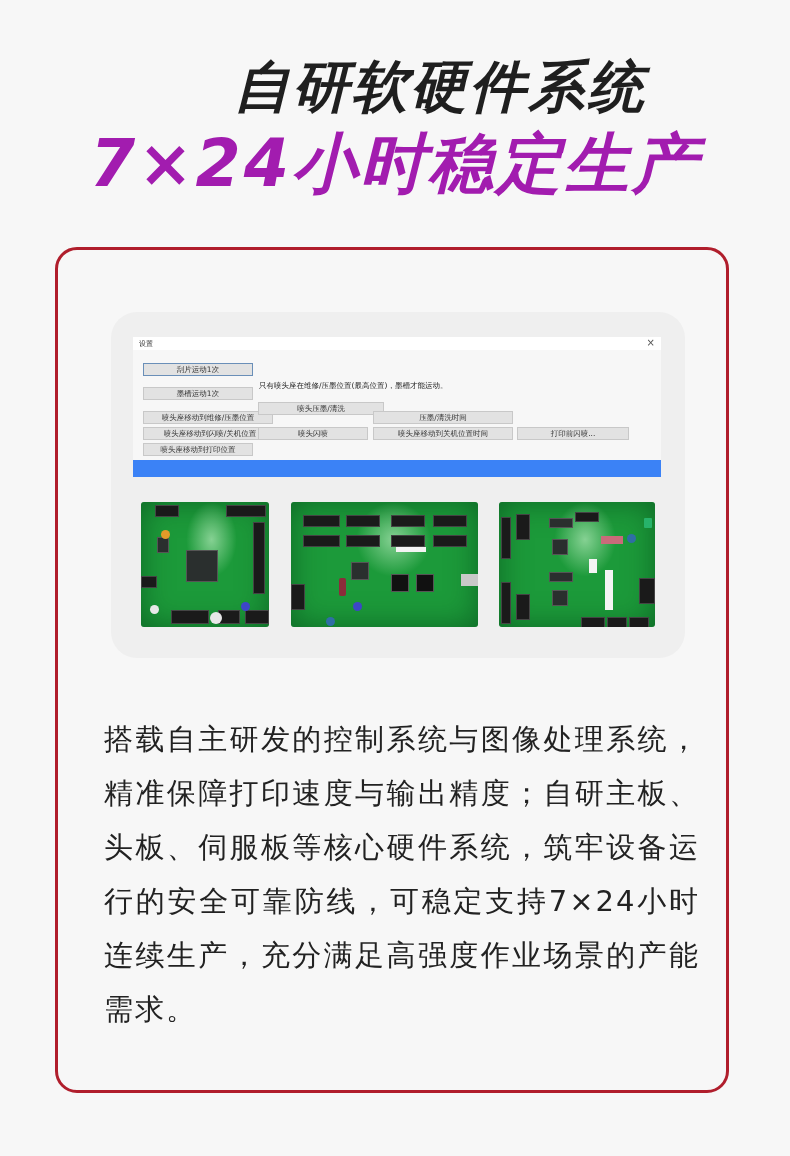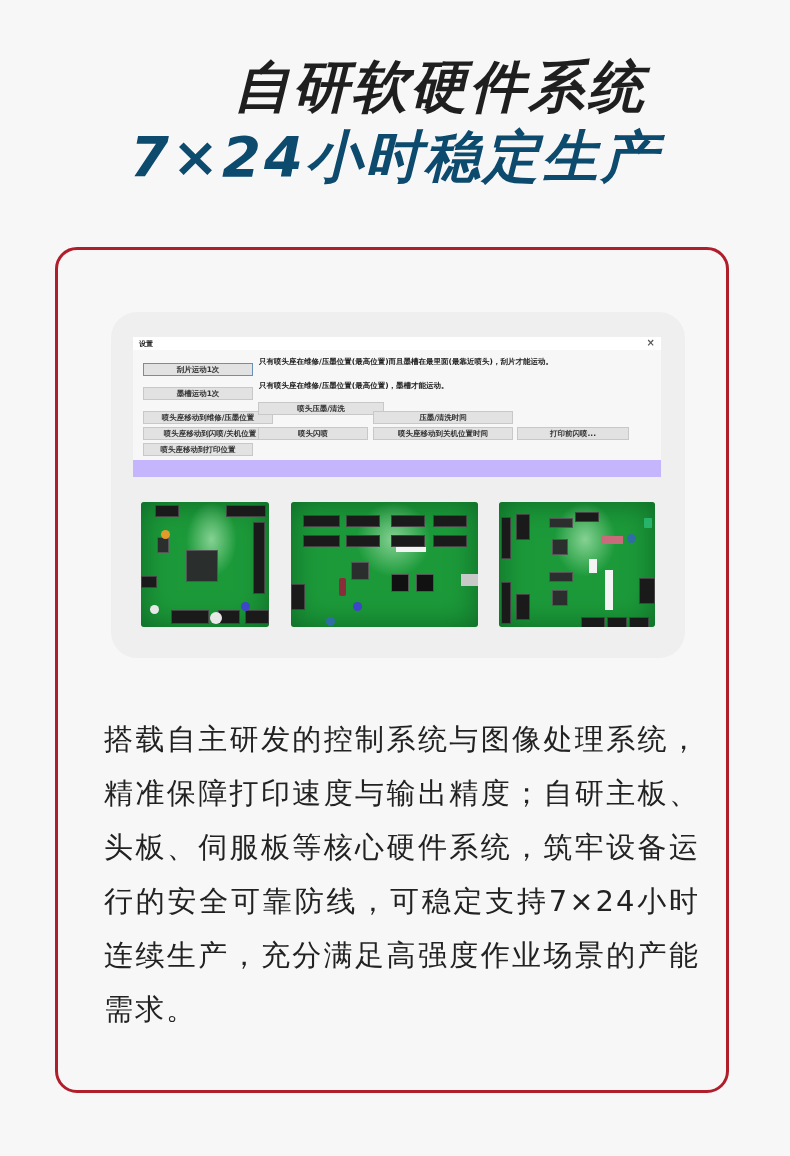--- a/index.html
+++ b/index.html
@@ -7,36 +7,35 @@
     width: 790px; height: 1156px; overflow: hidden;
     background: #f7f7f7;
     font-family: "DejaVu Sans", "Liberation Sans", sans-serif;
     position: relative;
   }
   .headline {
     position: absolute; left: 0; width: 790px; text-align: center;
     font-weight: bold; font-style: italic; letter-spacing: 3px;
   }
   .headline.l1 { top: 50px; font-size: 56px; color: #1f1f1f; margin-left: 45px; }
-  .headline.l2 { top: 120px; font-size: 56px; color: #0c4a6e; }
+  .headline.l2 { top: 120px; font-size: 65px; color: #a21caf; }
 
   .card {
     position: absolute; left: 55px; top: 247px; width: 674px; height: 846px;
     border: 3px solid #b01e2c; border-radius: 22px; background: #f7f7f7;
     box-sizing: border-box;
   }
   .media-panel {
     position: absolute; left: 53px; top: 62px; width: 574px; height: 346px;
     background: #efefef; border-radius: 26px;
   }
   .dialog {
     position: absolute; left: 22px; top: 25px; width: 528px; height: 140px;
-    background: #c4b5fd; font-size: 8px; color: #222;
+    background: #3b82f6; font-size: 8px; color: #222;
     font-family: "DejaVu Sans", sans-serif;
-    font-weight: bold;
   }
   .dialog-titlebar {
     height: 13px; background: #ffffff; position: relative;
   }
   .dialog-title { position: absolute; left: 6px; top: 2px; font-size: 7px; }
   .dialog-close { position: absolute; right: 6px; top: 0px; font-size: 10px; color: #555; cursor: pointer; }
   .tabs { display: flex; height: 14px; background: #f4f4f4; padding-left: 4px; border-bottom: 1px solid #dcdcdc; }
   .tab { padding: 2px 3px 0 3px; font-size: 8px; white-space: nowrap; border-right: 1px solid #e0e0e0; cursor: pointer; color: #222; }
   .tab.active { background: #ffffff; border: 1px solid #d6d6d6; border-bottom: none; }
   .tab-body { position: relative; background: #f7f7f7; height: 110px; }
@@ -77,21 +76,20 @@
 <div class="card">
   <div class="media-panel">
 
     <div class="dialog">
       <div class="dialog-titlebar">
         <span class="dialog-title">设置</span>
         <span class="dialog-close">×</span>
       </div>
       <div class="tab-body">
         <div class="btn focused" style="left:10px; top:5px; width:110px;">刮片运动1次</div>
-        <div class="note" style="left:126px; top:5px;">只有喷头座在维修/压墨位置(最高位置)而且墨槽在最里面(最靠近喷头)，刮片才能运动。</div>
 
         <div class="btn" style="left:10px; top:29px; width:110px;">墨槽运动1次</div>
         <div class="note" style="left:126px; top:29px;">只有喷头座在维修/压墨位置(最高位置)，墨槽才能运动。</div>
 
         <div class="btn" style="left:10px; top:53px; width:130px;">喷头座移动到维修/压墨位置</div>
         <div class="btn" style="left:125px; top:44px; width:126px;">喷头压墨/清洗</div>
         <div class="btn" style="left:240px; top:53px; width:140px;">压墨/清洗时间</div>
 
         <div class="btn" style="left:10px; top:69px; width:134px;">喷头座移动到闪喷/关机位置</div>
         <div class="btn" style="left:125px; top:69px; width:110px;">喷头闪喷</div>

